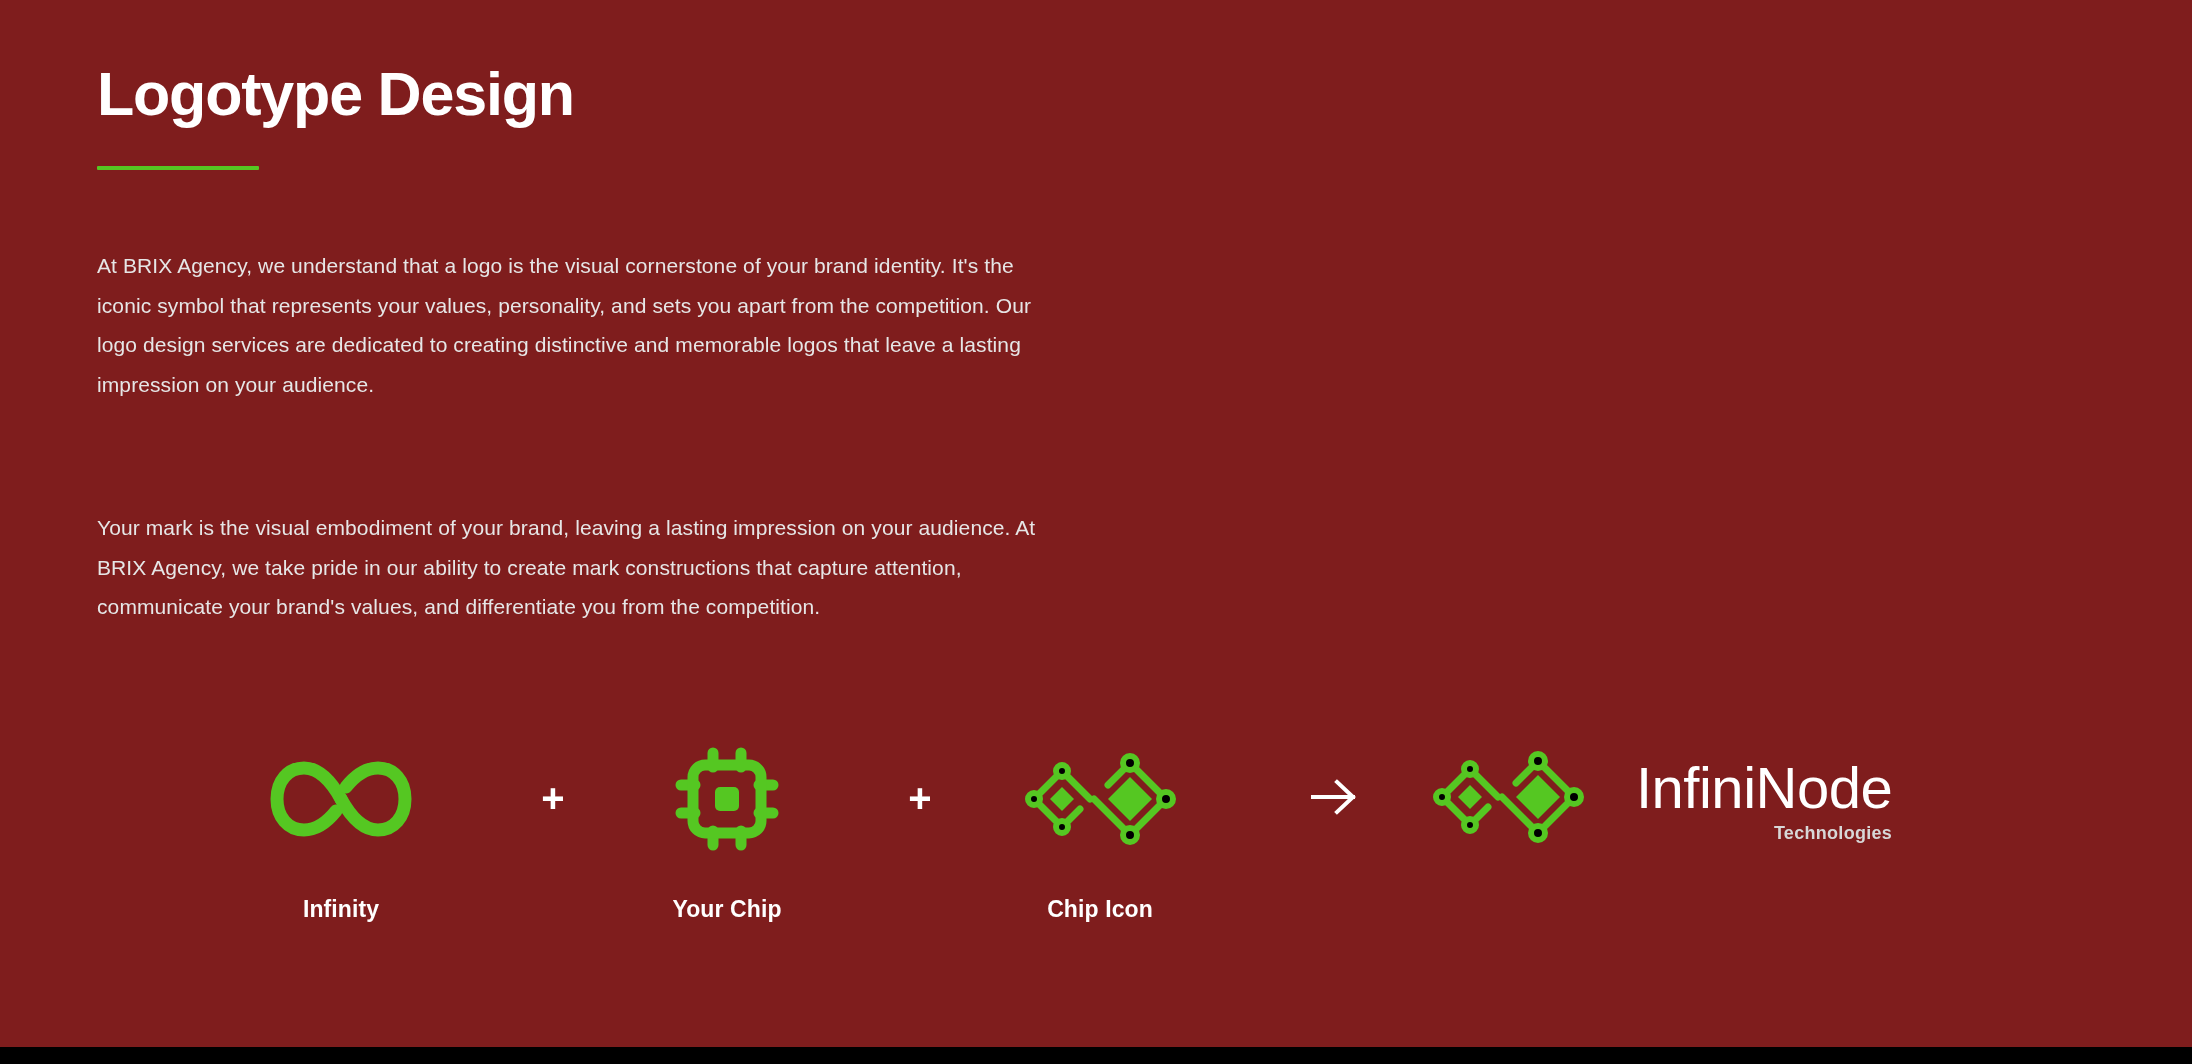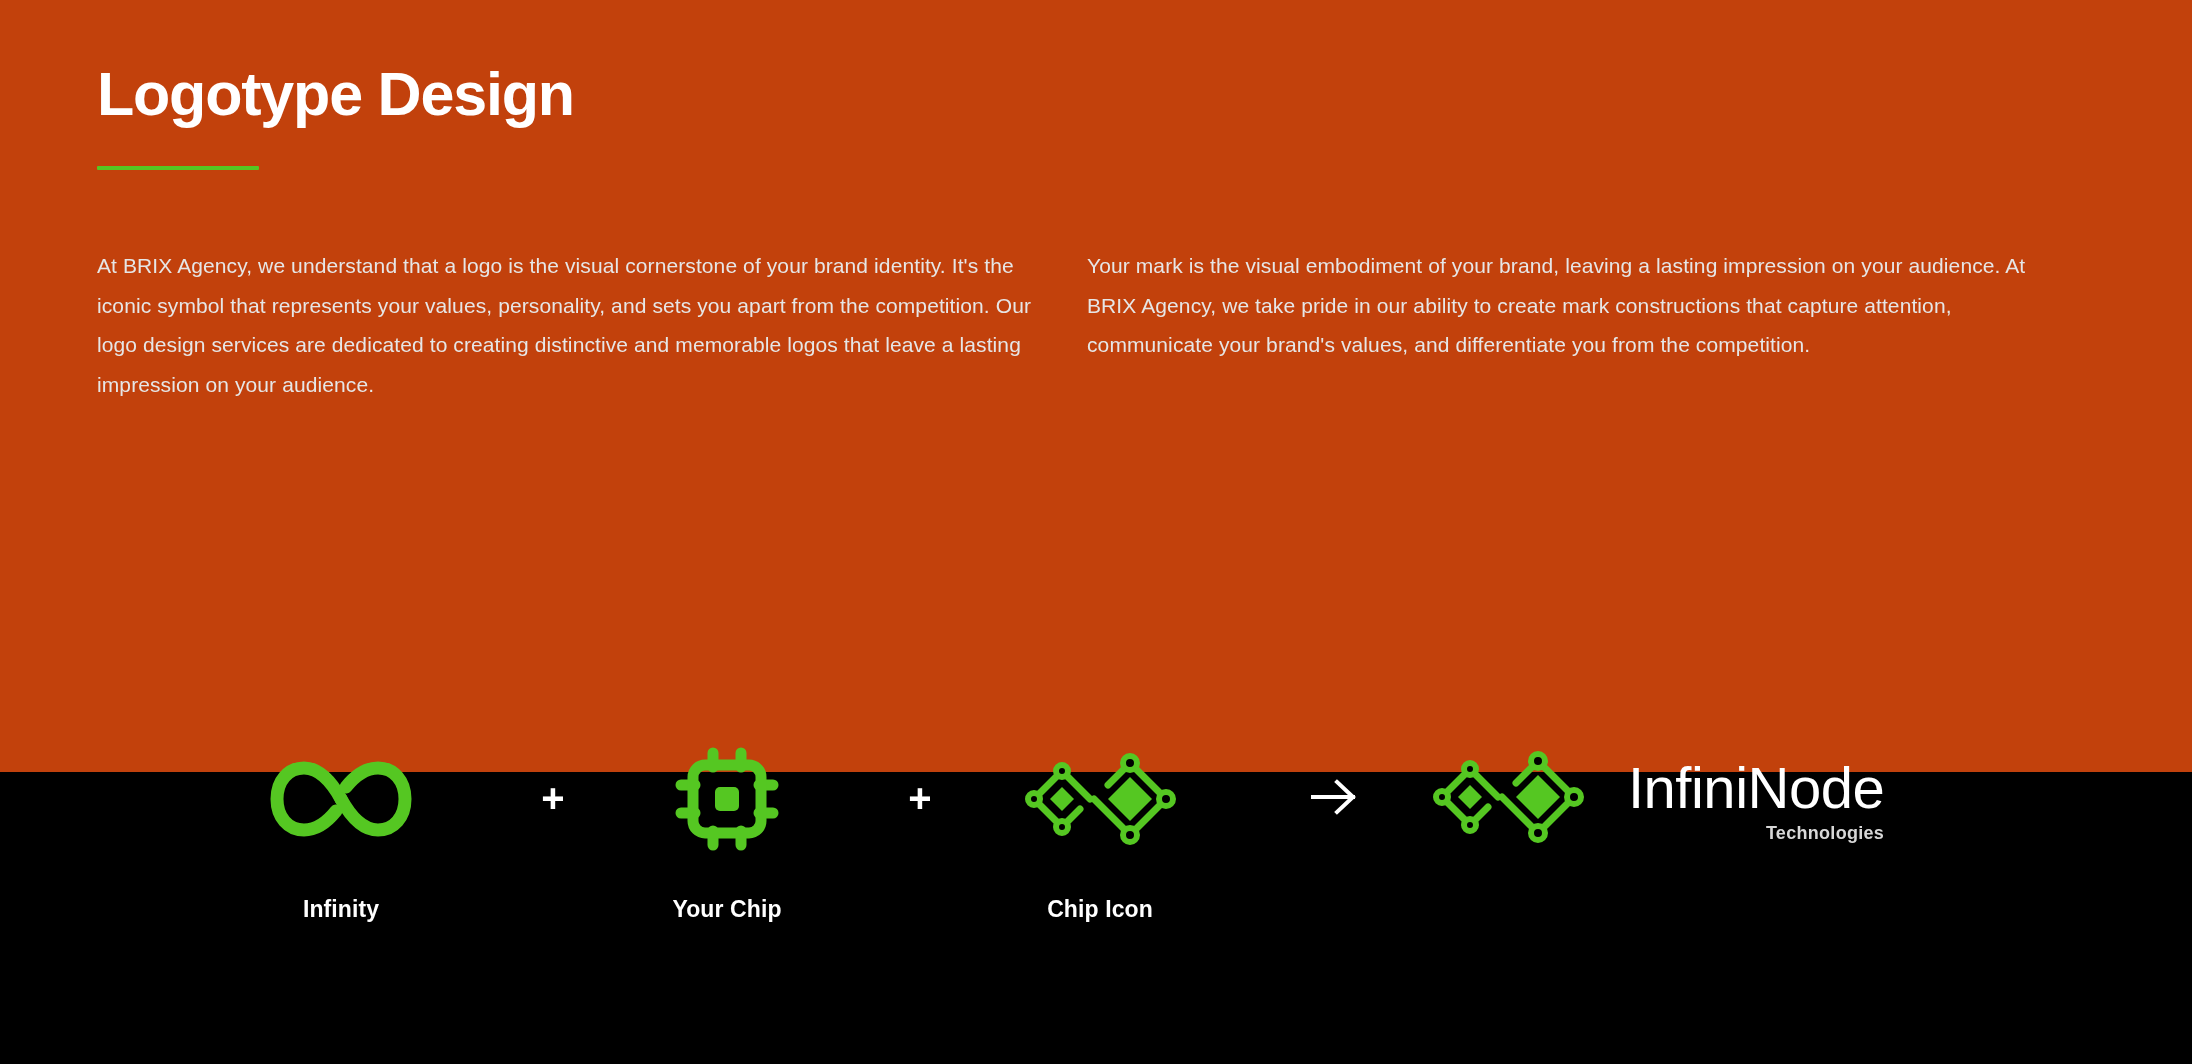--- a/index.html
+++ b/index.html
@@ -12,22 +12,22 @@
     height: 1064px;
     overflow: hidden;
     font-family: "Liberation Sans", sans-serif;
     color: #ffffff;
     -webkit-font-smoothing: antialiased;
   }
 
   .page {
     position: relative;
     width: 2192px;
-    height: 772px;
-    background: #c2410c;
+    height: 1047px;
+    background: #7f1d1d;
   }
 
   
   .header {
     position: absolute;
     left: 97px;
     top: 62px;
     width: 1400px;
   }
   .page-title {
@@ -47,21 +47,22 @@
     border-radius: 1px;
   }
 
   
   .columns {
     position: absolute;
     left: 97px;
     top: 246px;
     width: 2000px;
     display: flex;
-    gap: 50px;
+    gap: 104px;
+    flex-direction: column;
   }
   .col {
     width: 940px;
   }
   .col p {
     margin: 0;
     font-size: 21px;
     line-height: 39.5px;
     color: #e6e6e6;
     font-weight: 400;
@@ -128,21 +129,21 @@
   .op-2 { left: 890px; width: 60px; }
   .op-3 { left: 1280px; width: 110px; }
 
   .lockup {
     position: absolute;
     left: 1420px;
     top: 0;
     height: 118px;
     display: flex;
     align-items: center;
-    gap: 32px;
+    gap: 40px;
   }
   .wordmark {
     display: flex;
     flex-direction: column;
     align-items: flex-end;
     transform: translateY(2px);
   }
   .wordmark-main {
     font-size: 58px;
     font-weight: 400;

